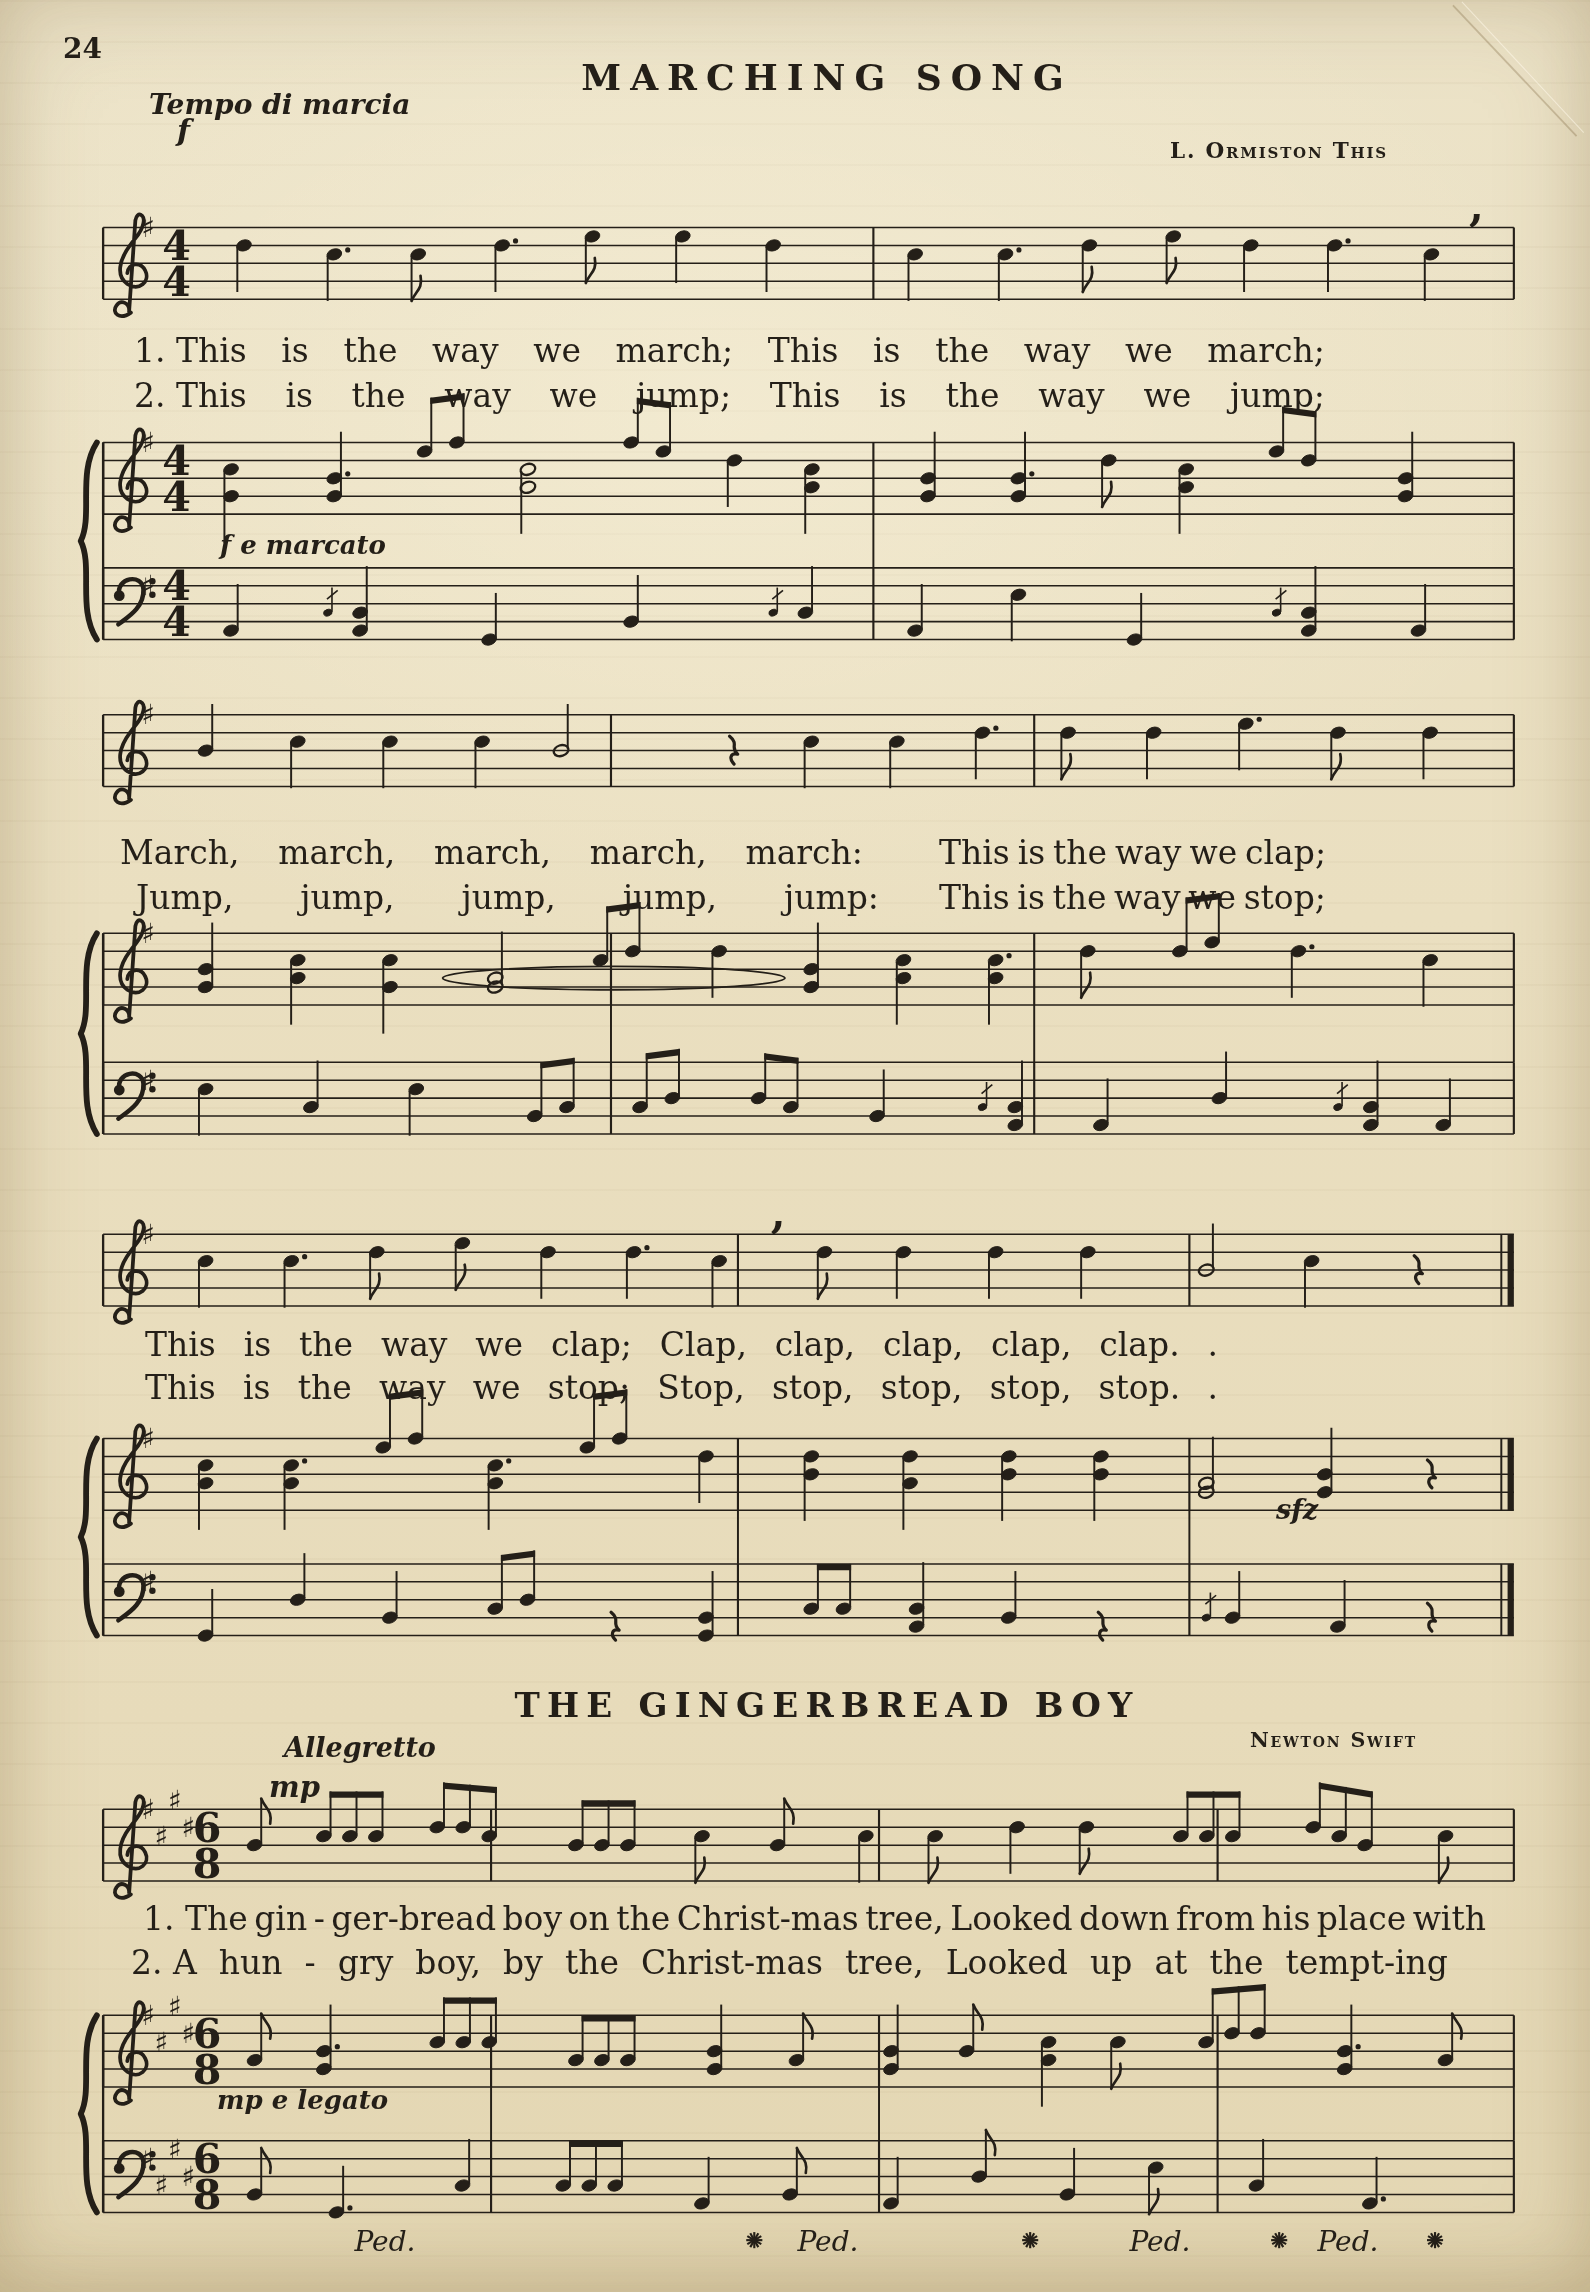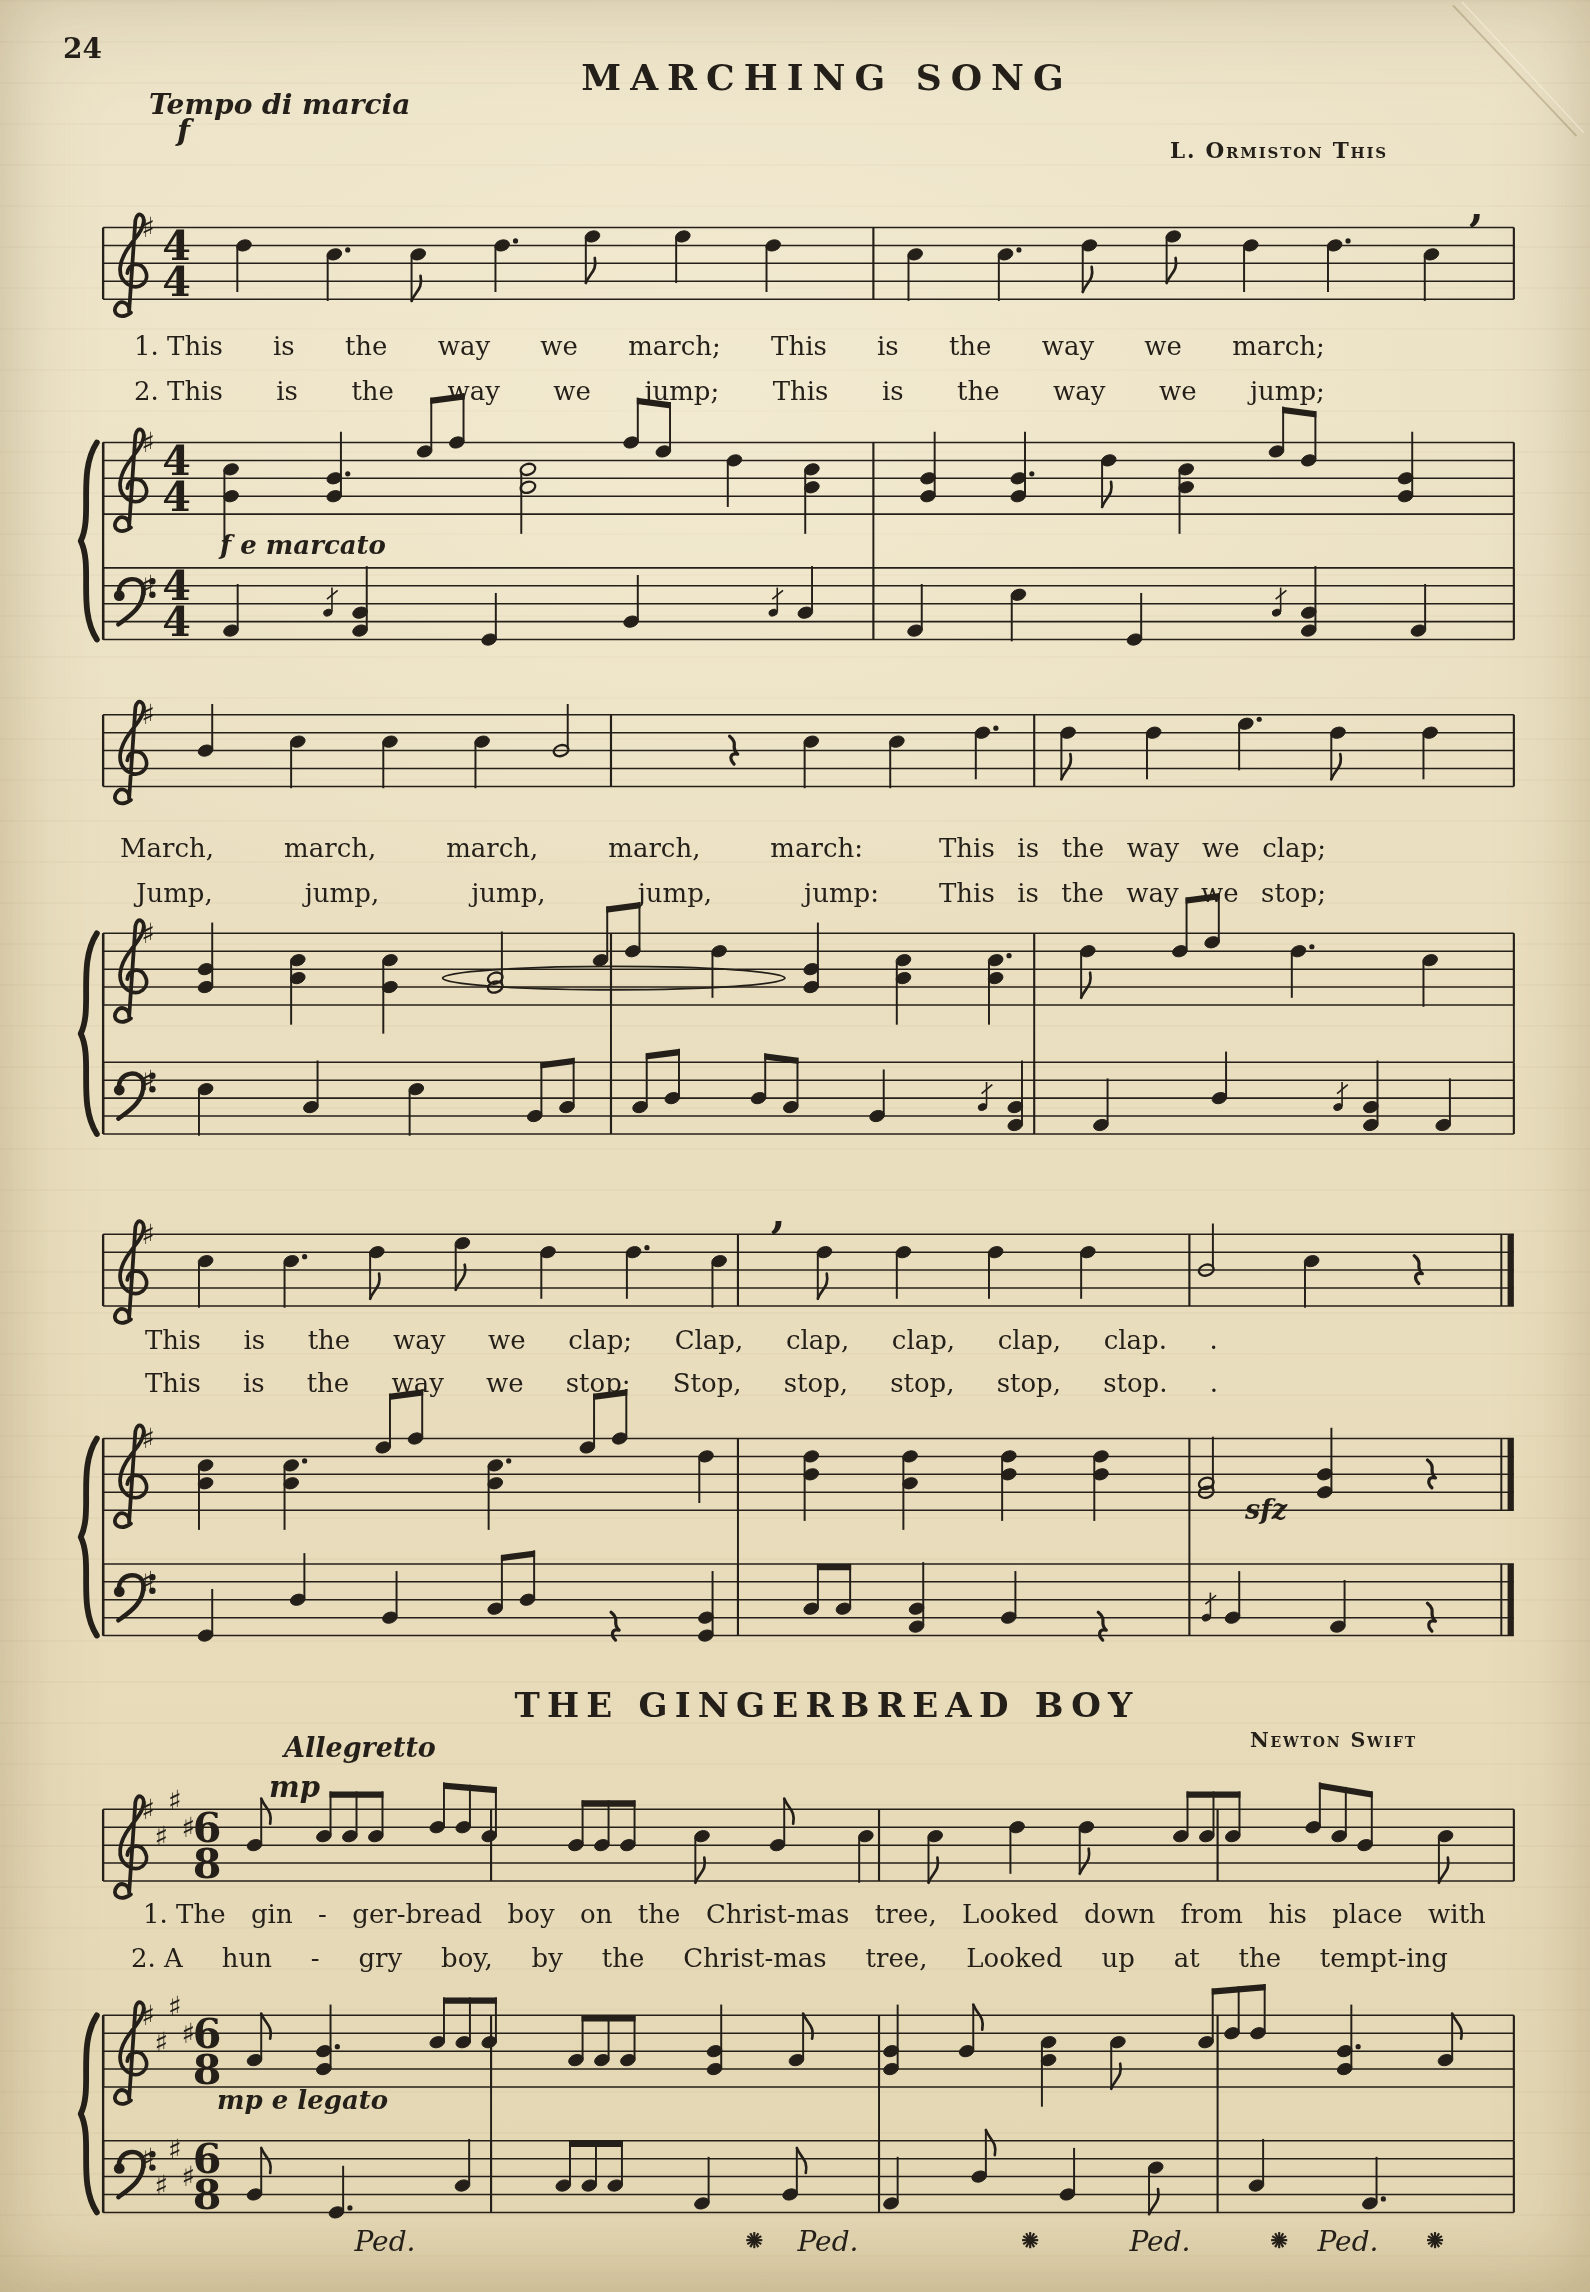--- a/index.html
+++ b/index.html
@@ -18,25 +18,25 @@
   .title{left:0;width:1558px;text-align:center;font-weight:bold;letter-spacing:9px;padding-left:48px;}
   #title1{top:56px;font-size:36px;}
   #title2{top:1685px;font-size:34px;letter-spacing:7.2px;}
   .composer{font-weight:bold;font-variant:small-caps;letter-spacing:1.8px;}
   #composer1{left:1170px;top:138px;font-size:21.5px;}
   #composer2{left:1250px;top:1728px;font-size:20.6px;}
   .dyn{font-style:italic;font-weight:bold;}
   #tempo1{left:149px;top:88px;font-size:28px;}
   #fdyn{left:177px;top:113px;font-size:30px;}
   #marcato{left:220px;top:530px;font-size:26px;}
-  #sfz{left:1245px;top:1494px;font-size:27px;}
+  #sfz{left:1276px;top:1494px;font-size:27px;}
   #allegretto{left:256px;top:1732px;font-size:27px;margin-left:28px;}
   #mpdyn{left:269px;top:1770px;font-size:29px;}
   #legato{left:217px;top:2085px;font-size:26px;}
-  .lyrics{display:flex;justify-content:space-between;font-size:26px;white-space:nowrap;}
+  .lyrics{display:flex;justify-content:space-between;font-size:33px;white-space:nowrap;}
   .ped{font-size:28px;font-style:italic;font-weight:normal;transform:translateX(-50%);}
   #musicsvg{left:0;top:0;}
 </style>
 </head>
 <body>
 
 <div id="page">
   <svg id="musicsvg" class="abs" width="1591" height="2293" viewBox="0 0 1776 2560">
       <g>
         <line x1="115" y1="254" x2="1690" y2="254" stroke="#241f18" stroke-width="1.7"></line>

